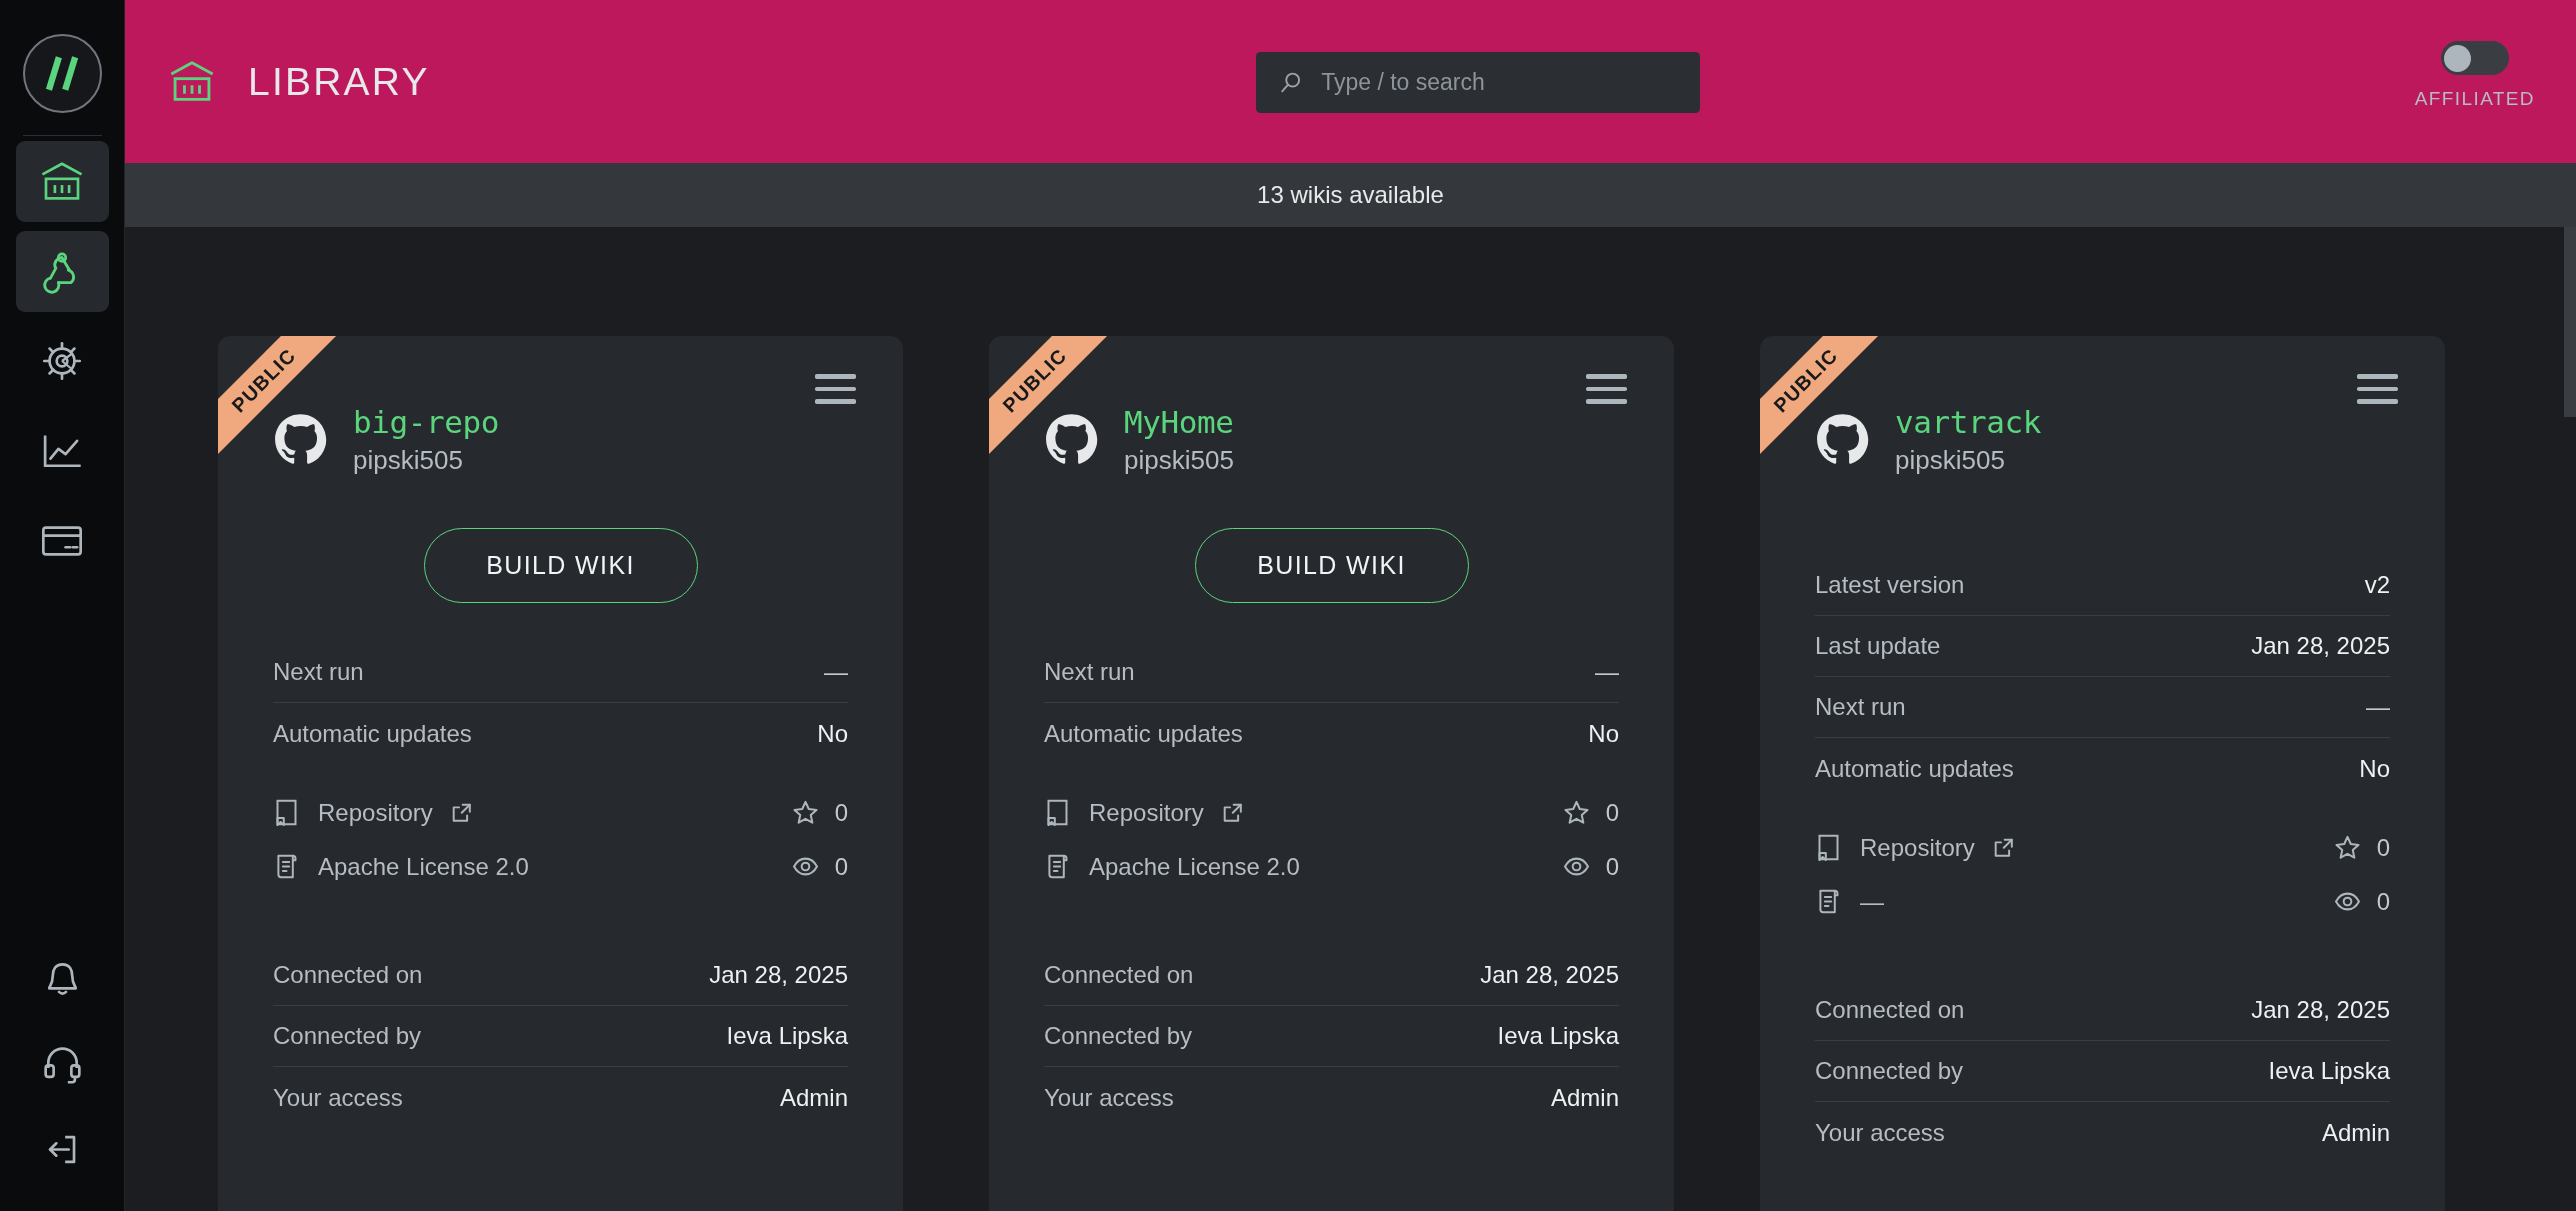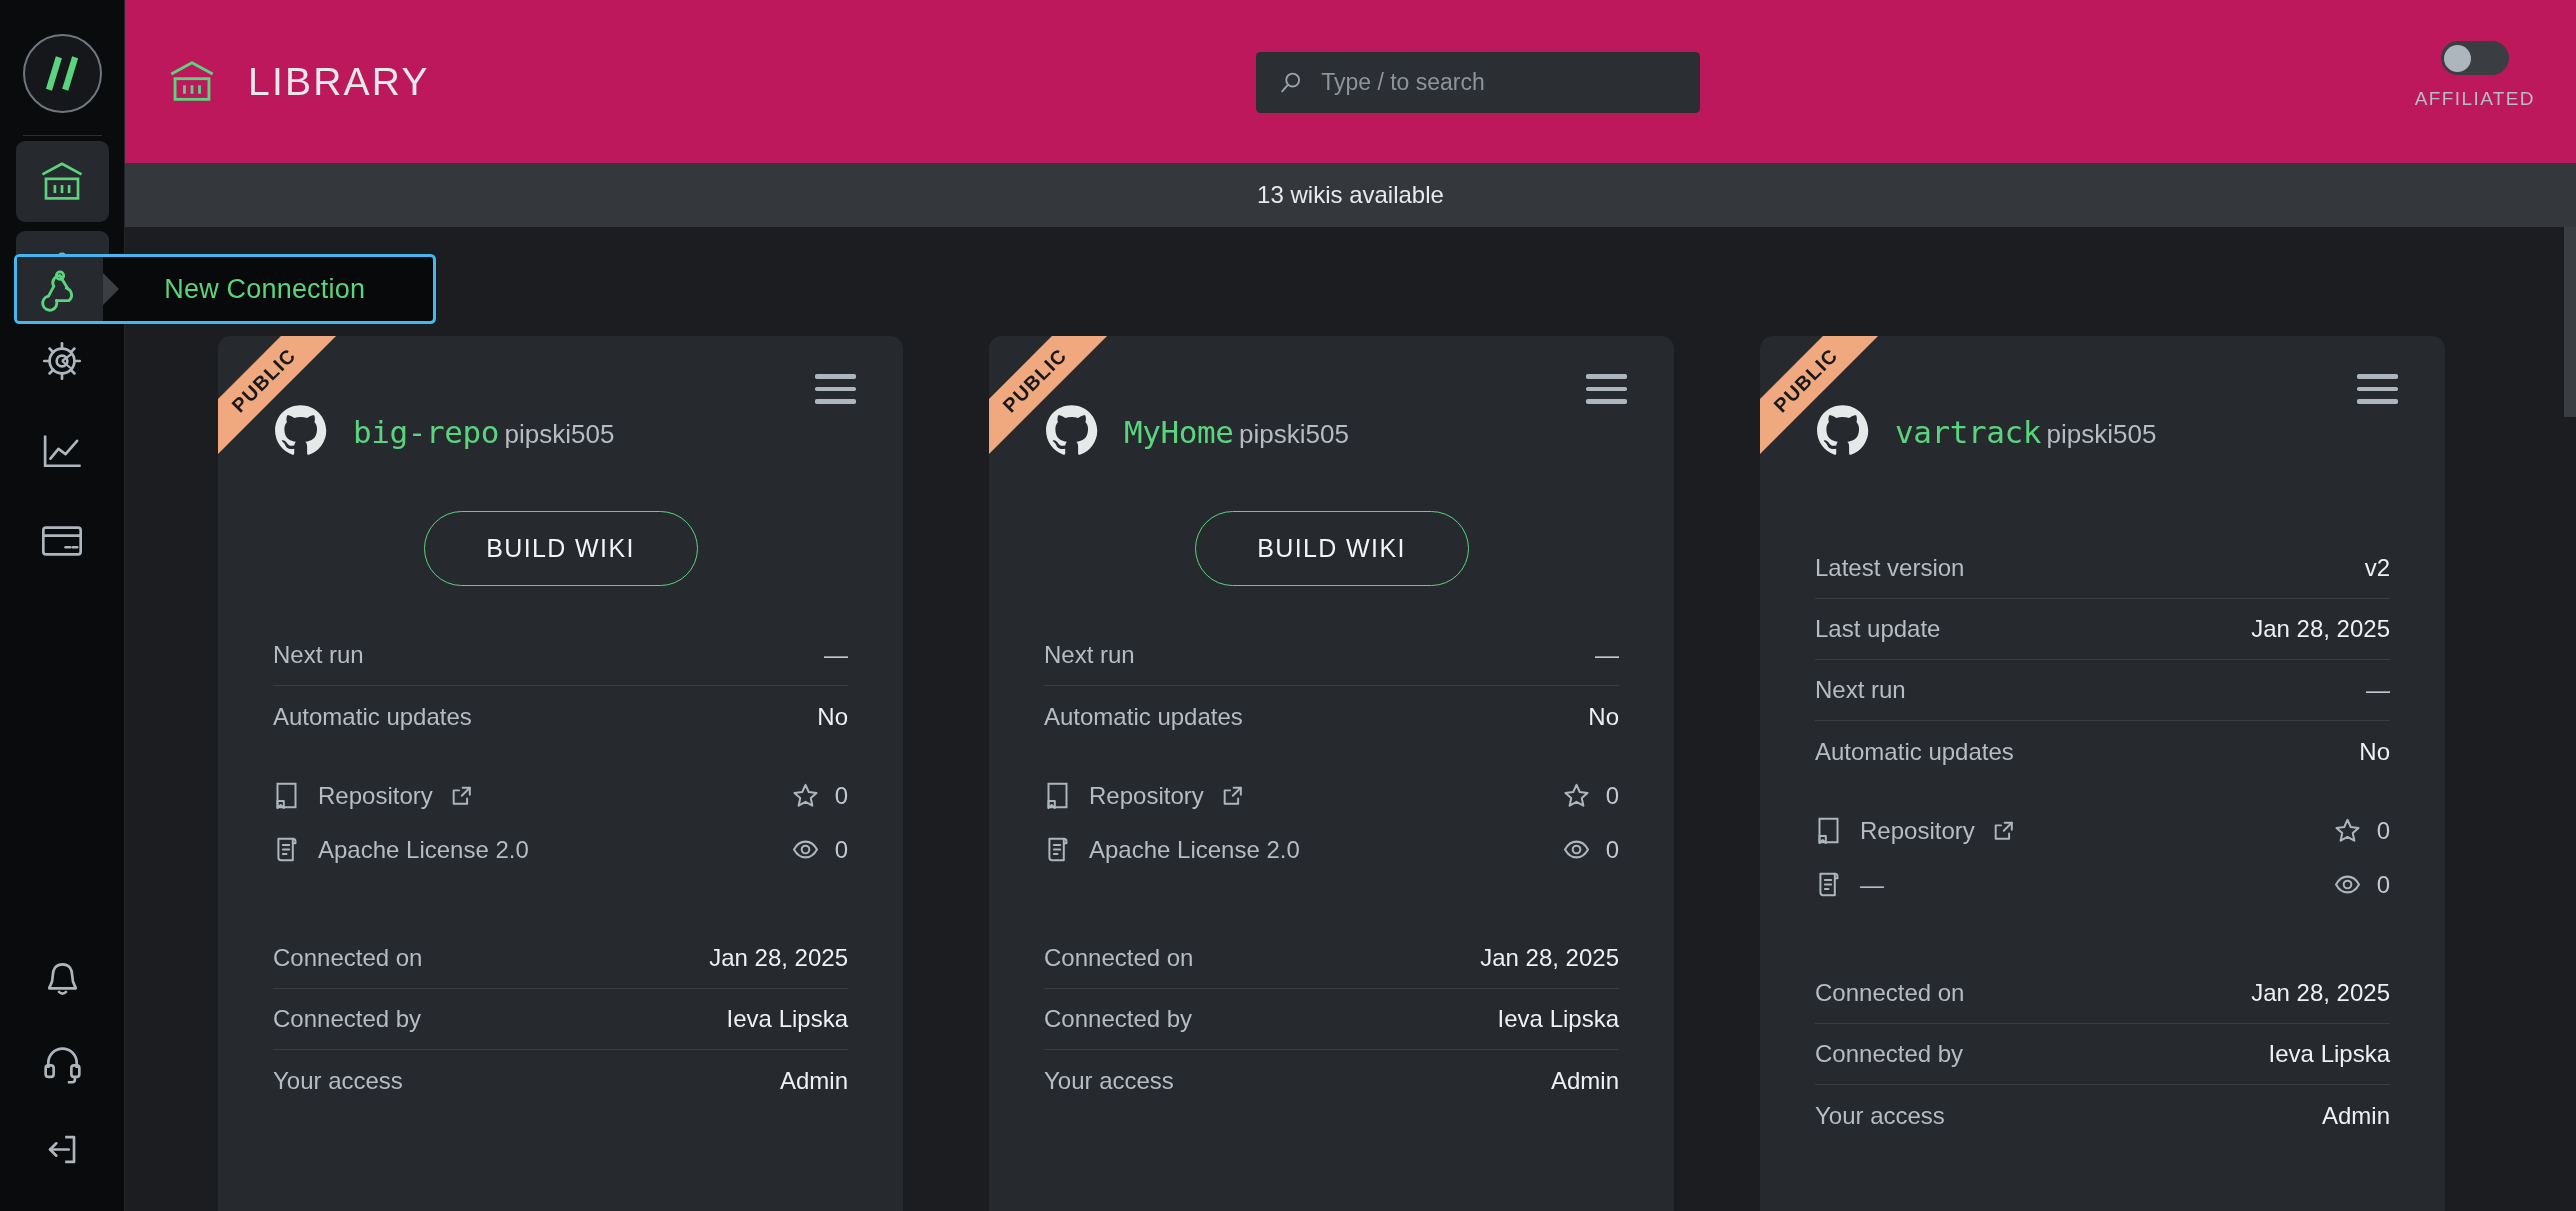--- a/index.html
+++ b/index.html
@@ -143,21 +143,21 @@
     color: #17191c; font-size: 19.7px; font-weight: 700; letter-spacing: 1.3px;
   }
   .hamburger {
     position: absolute; right: 47px; top: 38px;
     display: flex; flex-direction: column; gap: 8px; cursor: pointer;
   }
   .hamburger i { display: block; width: 41px; height: 4.5px; background: #aeb6bd; border-radius: 1.8px; }
 
   .card-head { display: flex; align-items: center; gap: 25px; padding-top: 68px; }
   .gh { width: 55px; height: 55px; flex: 0 0 55px; }
-  .repo-names { display: flex; gap: 5.4px; align-items: flex-end; }
+  .repo-names { display: flex; flex-direction: column; gap: 5.4px; }
   .repo-name {
     color: #5bd47e; font-size: 31px;
     font-family: "DejaVu Sans Mono", monospace; letter-spacing: -0.4px;
   }
   .repo-owner { color: #b5bcc3; font-size: 26px; }
 
   .btn-wrap { display: flex; justify-content: center; margin-top: 52px; margin-bottom: 23px; }
   .build-btn {
     width: 274px; height: 75px; border-radius: 38px;
     border: 1.8px solid #5bd47e; background: transparent;
@@ -290,33 +290,20 @@
       <div class="rail-ico">
         <svg width="41" height="39" viewBox="0 0 46 44">
           <path d="M26 8 L36 8 L36 36 L26 36" stroke="#aeb6bd" stroke-width="3" fill="none" stroke-linejoin="round"></path>
           <line x1="30" y1="22" x2="9" y2="22" stroke="#aeb6bd" stroke-width="3" stroke-linecap="round"></line>
           <path d="M16 15 L9 22 L16 29" stroke="#aeb6bd" stroke-width="3" fill="none" stroke-linejoin="round" stroke-linecap="round"></path>
         </svg>
       </div>
     </div>
   </div>
 
-  <div class="flyout">
-    <div class="flyout-iconcell">
-      <svg width="48" height="48" viewBox="0 0 54 54">
-        <path d="M27 12 a8 8 0 0 0 -7 12 l-6 11" stroke="#5bd47e" stroke-width="3.2" fill="none" stroke-linecap="round"></path>
-        <path d="M34 26 a8 8 0 0 1 3 14 l-14 0" stroke="#5bd47e" stroke-width="3.2" fill="none" stroke-linecap="round"></path>
-        <path d="M14 35 a8 8 0 1 0 9 5" stroke="#5bd47e" stroke-width="3.2" fill="none" stroke-linecap="round"></path>
-        <path d="M27 12 l9 15" stroke="#5bd47e" stroke-width="3.2" fill="none" stroke-linecap="round"></path>
-        <circle cx="27" cy="12" r="4.2" stroke="#5bd47e" stroke-width="3" fill="none"></circle>
-      </svg>
-    </div>
-    <div class="flyout-arrow"></div>
-    <div class="flyout-label">New Connection</div>
-  </div>
 
   <div class="right">
 
     <div class="topbar">
       <div class="brand">
         <svg width="52" height="47" viewBox="0 0 54 50">
           <path d="M5 17 L27 5 L49 17" stroke="#5bd47e" stroke-width="3" fill="none" stroke-linejoin="round"></path>
           <rect x="9" y="22" width="36" height="22" stroke="#5bd47e" stroke-width="3" fill="none"></rect>
           <line x1="19" y1="29" x2="19" y2="38" stroke="#5bd47e" stroke-width="3"></line>
           <line x1="27" y1="29" x2="27" y2="38" stroke="#5bd47e" stroke-width="3"></line>

